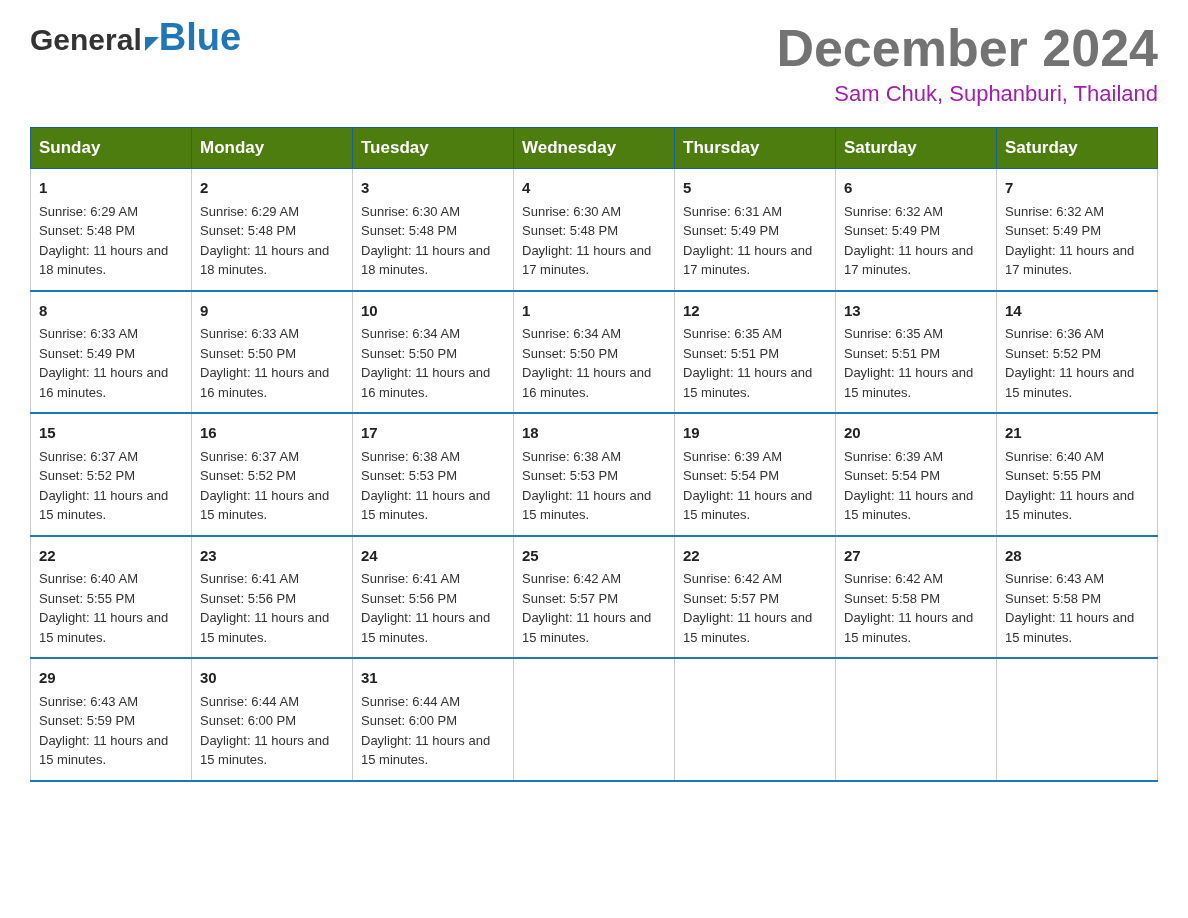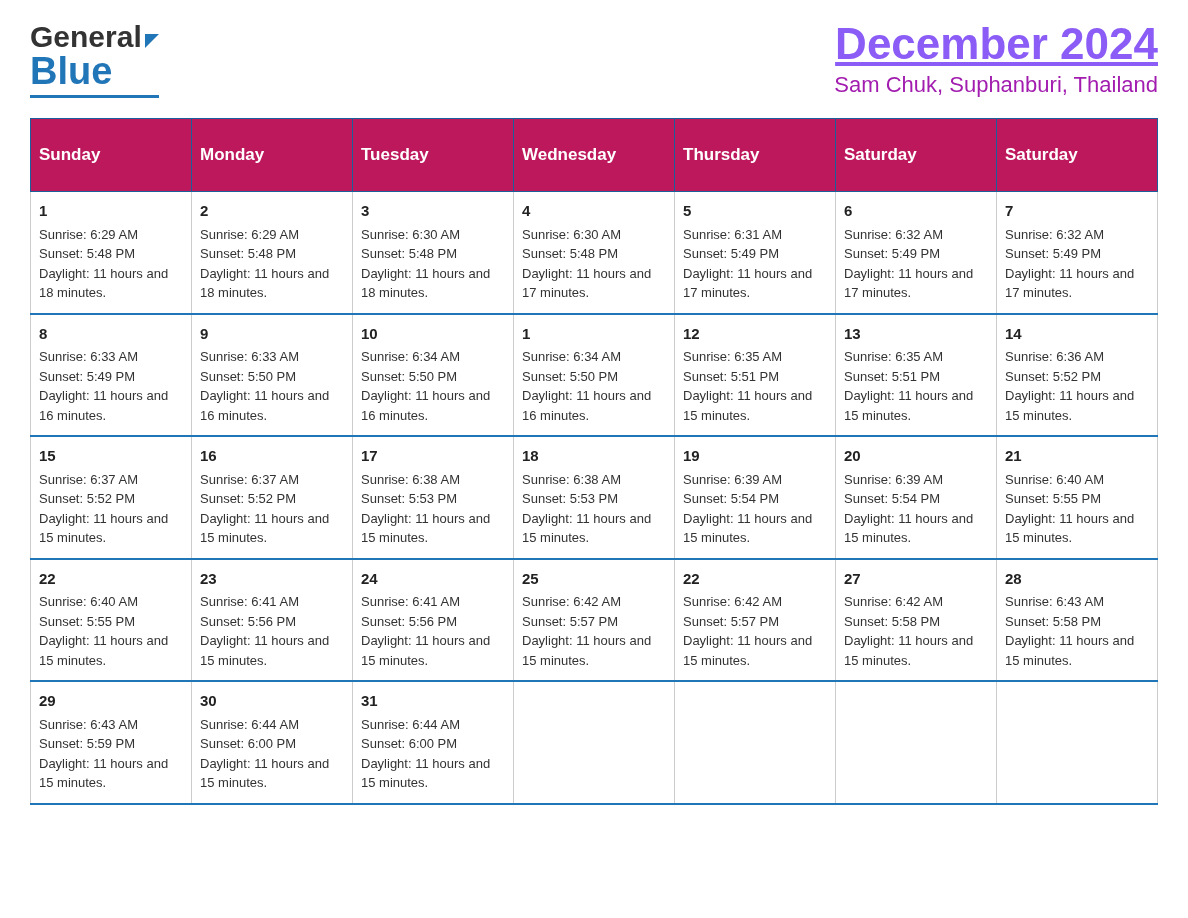--- a/index.html
+++ b/index.html
@@ -13,42 +13,41 @@
     .header {
       display: flex;
       justify-content: space-between;
       align-items: flex-start;
       margin-bottom: 20px;
     }
     .title-section {
       text-align: right;
     }
     .calendar-title {
-      font-size: 44px;
+      font-size: 52px;
       font-weight: bold;
-      color: #8b5cf6;
+      color: #737373;
       line-height: 1.1;
-      text-decoration: underline;
     }
     .calendar-subtitle {
       font-size: 22px;
       color: #a21caf;
       margin-top: 4px;
     }
     table {
       width: 100%;
       border-collapse: collapse;
       table-layout: fixed;
     }
     thead th {
-      background: #be185d;
+      background: #4d7c0f;
       color: #fff;
       font-size: 17px;
       font-weight: bold;
-      padding: 26px 8px;
+      padding: 10px 8px;
       text-align: left;
       border: 1px solid #1a5f9a;
     }
     tbody td {
       vertical-align: top;
       padding: 8px 8px 10px 8px;
       border: 1px solid #ccc;
       font-size: 13px;
       color: #333;
       line-height: 1.5;
@@ -67,21 +66,22 @@
     .day-info {
       font-size: 13px;
       color: #333;
     }
     td.empty {
       background: #fff;
     }
     
     .logo-container {
       display: flex;
-      flex-direction: column;
+      flex-direction: row;
+      align-items: center;
     }
     .logo-top {
       display: flex;
       align-items: flex-end;
     }
     .logo-general {
       font-size: 30px;
       font-weight: bold;
       color: #333;
       font-family: Arial, sans-serif;

